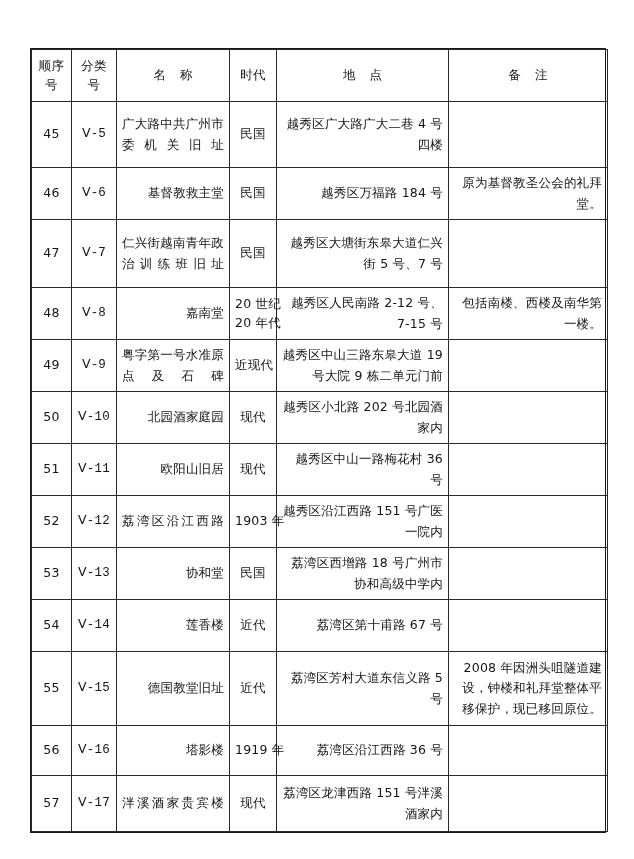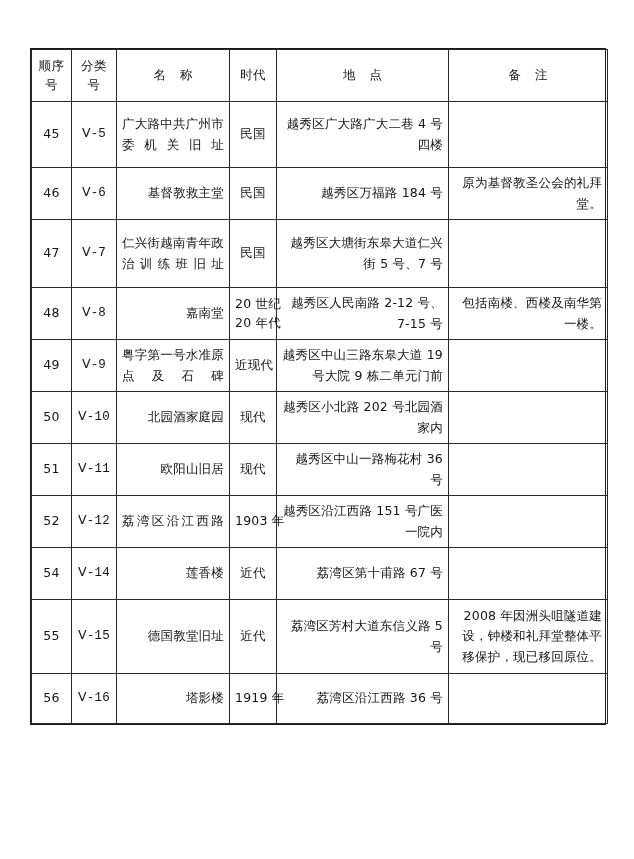--- a/index.html
+++ b/index.html
@@ -201,20 +201,28 @@
             <td class="note"></td>
           </tr>
           <tr class="r-52">
             <td class="seq">52</td>
             <td class="cls">Ⅴ-12</td>
             <td class="name justify">荔湾区沿江西路</td>
             <td class="era">1903 年</td>
             <td class="loc">越秀区沿江西路 151 号广医一院内</td>
             <td class="note"></td>
           </tr>
+          <tr class="r-53">
+            <td class="seq">53</td>
+            <td class="cls">Ⅴ-13</td>
+            <td class="name">协和堂</td>
+            <td class="era">民国</td>
+            <td class="loc">荔湾区西增路 18 号广州市协和高级中学内</td>
+            <td class="note"></td>
+          </tr>
           <tr class="r-54">
             <td class="seq">54</td>
             <td class="cls">Ⅴ-14</td>
             <td class="name">莲香楼</td>
             <td class="era">近代</td>
             <td class="loc">荔湾区第十甫路 67 号</td>
             <td class="note"></td>
           </tr>
           <tr class="r-55">
             <td class="seq">55</td>
@@ -225,16 +233,24 @@
             <td class="note">2008 年因洲头咀隧道建设，钟楼和礼拜堂整体平移保护，现已移回原位。</td>
           </tr>
           <tr class="r-56">
             <td class="seq">56</td>
             <td class="cls">Ⅴ-16</td>
             <td class="name">塔影楼</td>
             <td class="era">1919 年</td>
             <td class="loc">荔湾区沿江西路 36 号</td>
             <td class="note"></td>
           </tr>
+          <tr class="r-57">
+            <td class="seq">57</td>
+            <td class="cls">Ⅴ-17</td>
+            <td class="name justify">泮溪酒家贵宾楼</td>
+            <td class="era">现代</td>
+            <td class="loc">荔湾区龙津西路 151 号泮溪酒家内</td>
+            <td class="note"></td>
+          </tr>
         </tbody>
     </table>
   </div>
 </div>
 
 </body></html>

